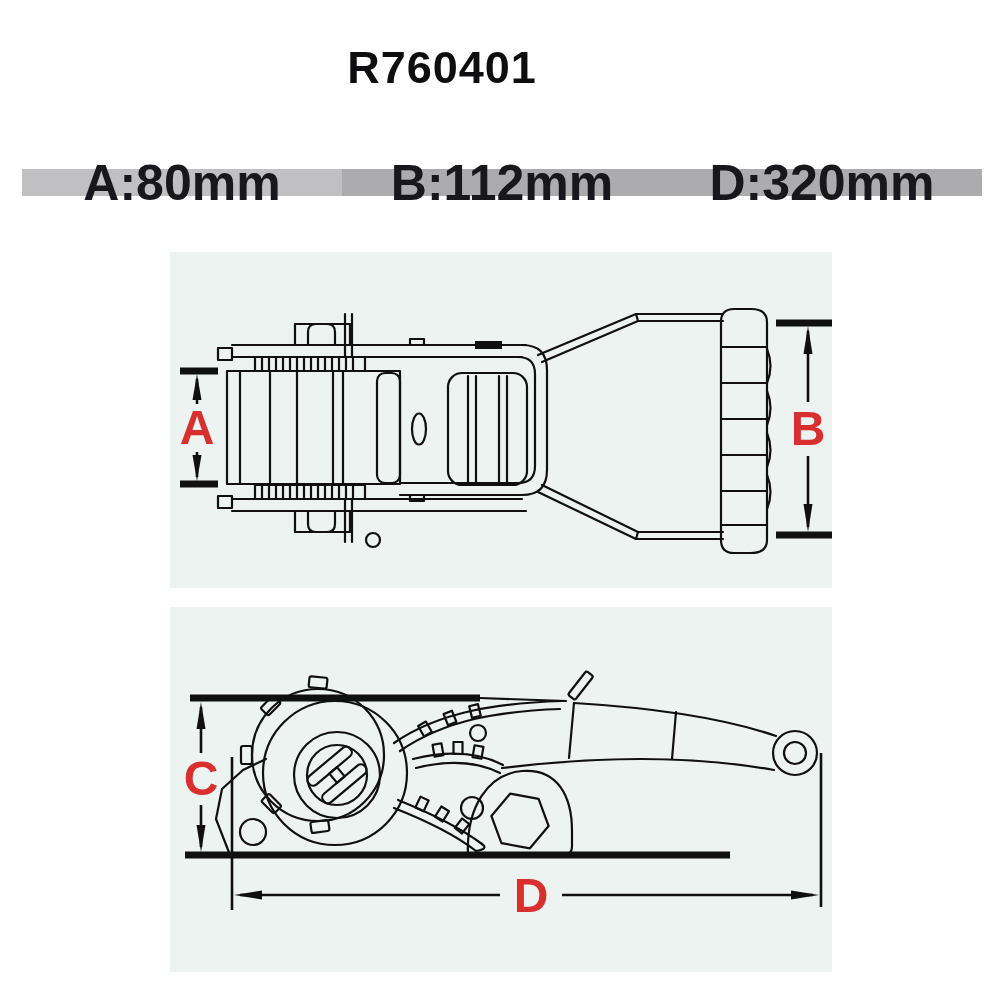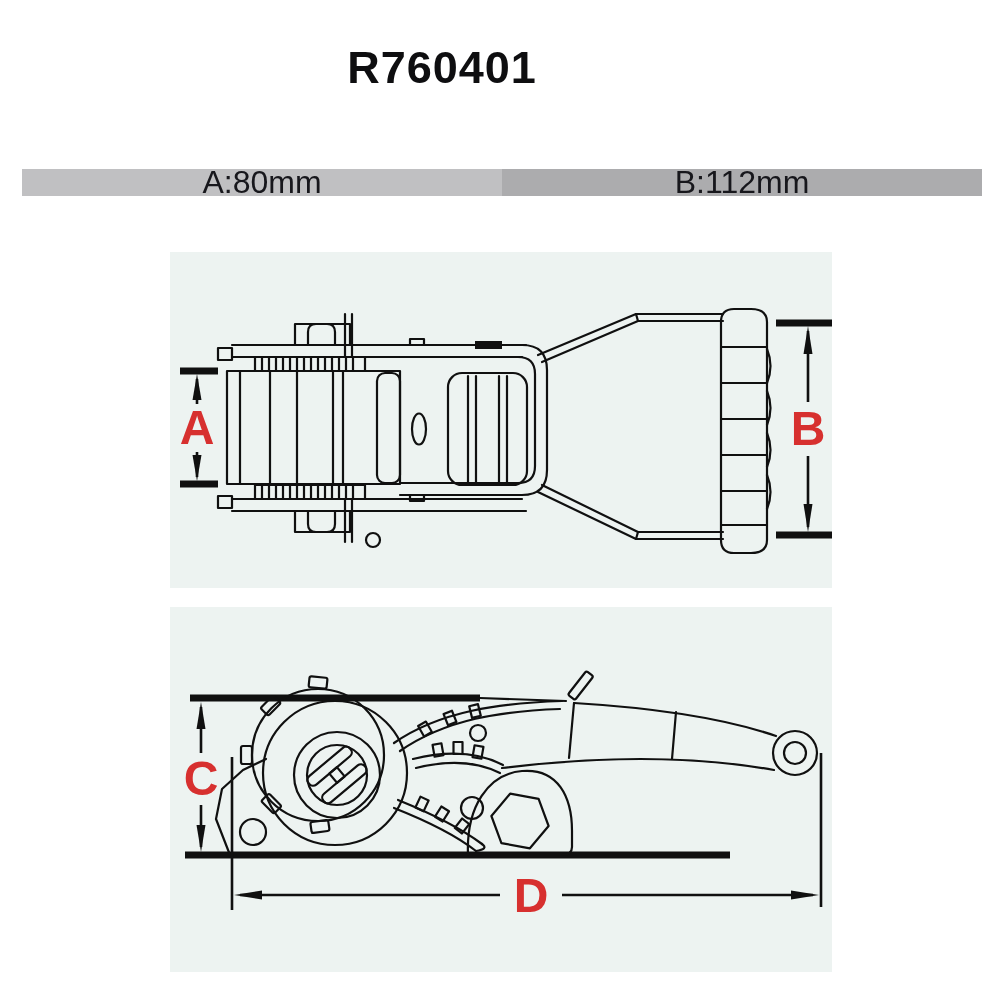--- a/index.html
+++ b/index.html
@@ -9,21 +9,21 @@
   }
   .title{
     position:absolute;left:0;top:42px;width:884px;text-align:center;
     font-size:45px;font-weight:600;color:#0e0e10;letter-spacing:1px;
   }
   .dims-table{
     position:absolute;left:22px;top:125px;width:960px;height:71px;display:flex;
   }
   .dims-table .cell{
     flex:1 1 0;display:flex;align-items:center;justify-content:center;
-    font-size:32px;font-weight:400;color:#17171c;white-space:nowrap;margin-top:44px;
+    font-size:50px;font-weight:700;color:#17171c;white-space:nowrap;margin-top:44px;
   }
   .cell.light{background:#c0c0c2;}
   .cell.dark{background:#acacae;text-align:center;}
   .panel{position:absolute;left:170px;background:#edf3f1;}
   .panel1{top:252px;width:662px;height:336px;}
   .panel2{top:607px;width:662px;height:365px;}
   svg{display:block;}
   .ln{stroke:#101010;stroke-width:2.2;fill:none;stroke-linecap:round;stroke-linejoin:round;}
   .thick{stroke:#101010;stroke-width:7;fill:none;stroke-linecap:butt;}
   .dimline{stroke:#101010;stroke-width:2.6;fill:none;stroke-linecap:butt;}
@@ -34,20 +34,21 @@
 </head>
 <body>
 
 <div>
 
   <div class="title">R760401</div>
 
   <div class="dims-table">
     <div class="cell light">A:80mm</div>
     <div class="cell dark">B:112mm</div>
+    <div class="cell dark">D:320mm</div>
   </div>
 
   <div class="panel panel1">
     <svg width="662" height="336" viewBox="0 0 662 336">
 
       <g>
         <line class="thick" x1="10" y1="119" x2="48" y2="119"></line>
         <line class="thick" x1="10" y1="232" x2="48" y2="232"></line>
         <line class="dimline" x1="27" y1="127" x2="27" y2="152"></line>
         <polygon class="dart" points="27,122 22.5,148 31.5,148"></polygon>

